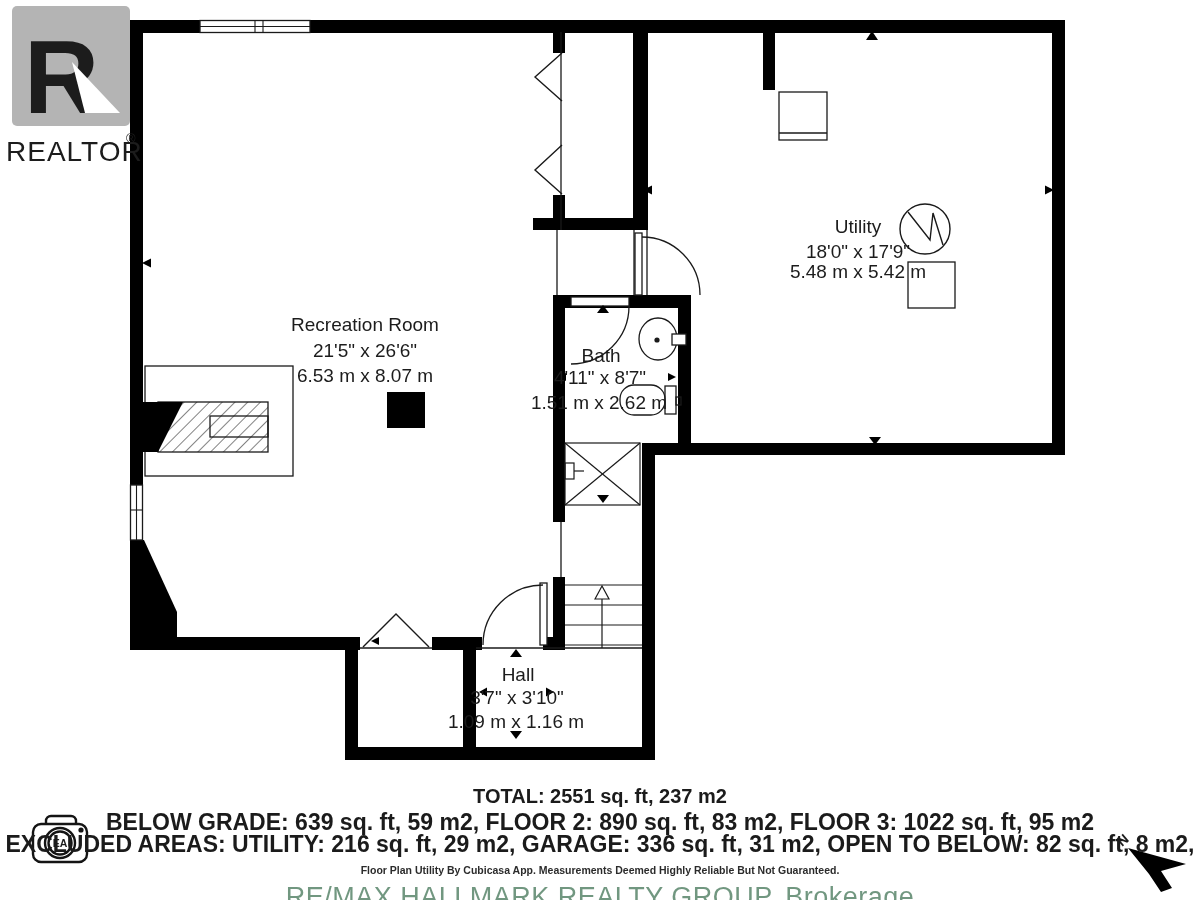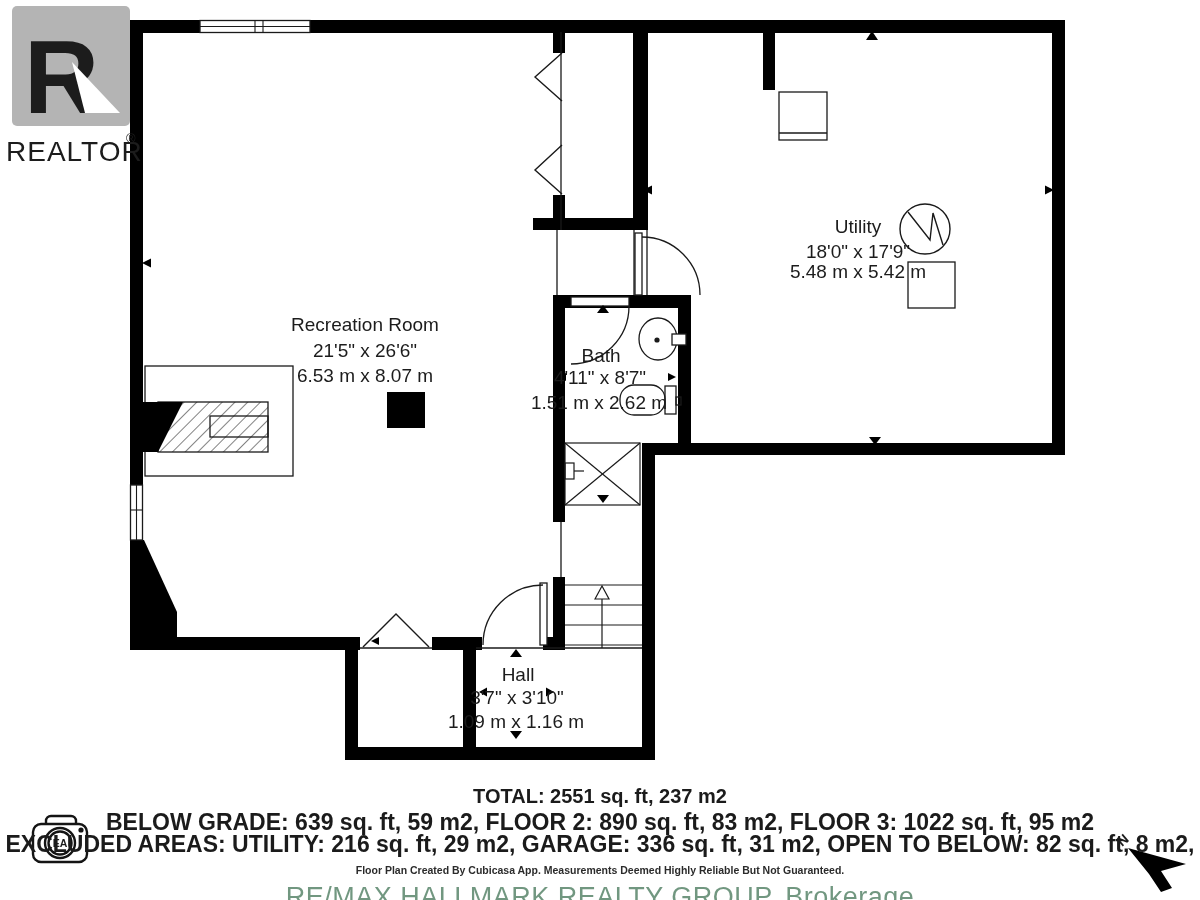--- a/index.html
+++ b/index.html
@@ -207,16 +207,16 @@
     <g>
       <polygon points="1128,848 1186,864 1161,871 1172,888 1161,892 1149,874" fill="#000"></polygon>
       <text class="north-n" transform="translate(1122,847) rotate(-40)">N</text>
     </g>
   </svg>
 
   <div class="summary">
     <div class="total">TOTAL: 2551 sq. ft, 237 m2</div>
     <div class="line">BELOW GRADE: 639 sq. ft, 59 m2, FLOOR 2: 890 sq. ft, 83 m2, FLOOR 3: 1022 sq. ft, 95 m2</div>
     <div class="line">EXCLUDED AREAS: UTILITY: 216 sq. ft, 29 m2, GARAGE: 336 sq. ft, 31 m2, OPEN TO BELOW: 82 sq. ft, 8 m2,</div>
-    <div class="disclaimer">Floor Plan Created By Cubicasa App. Measurements Deemed Highly Reliable But Not Guaranteed.</div>
+    <div class="disclaimer">Floor Plan Utility By Cubicasa App. Measurements Deemed Highly Reliable But Not Guaranteed.</div>
   </div>
 
 </div>
 
 </body></html>

